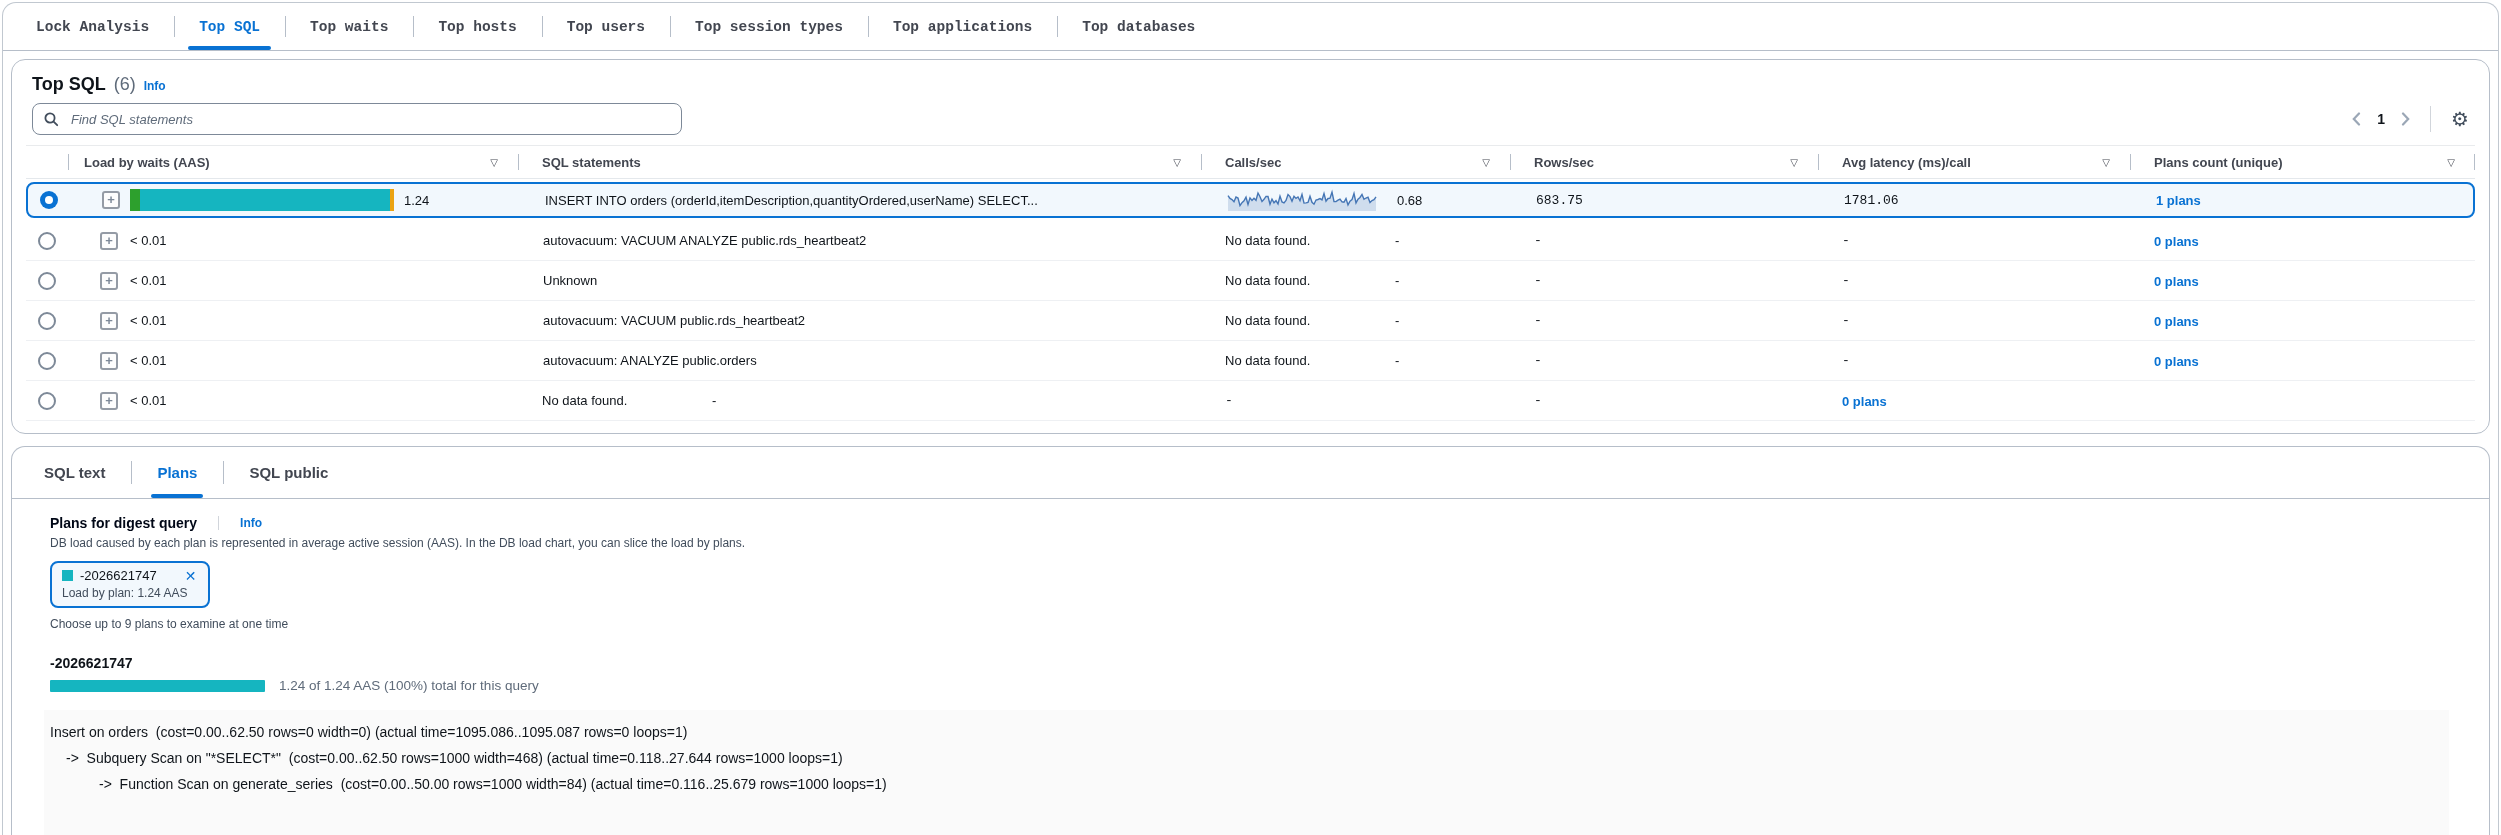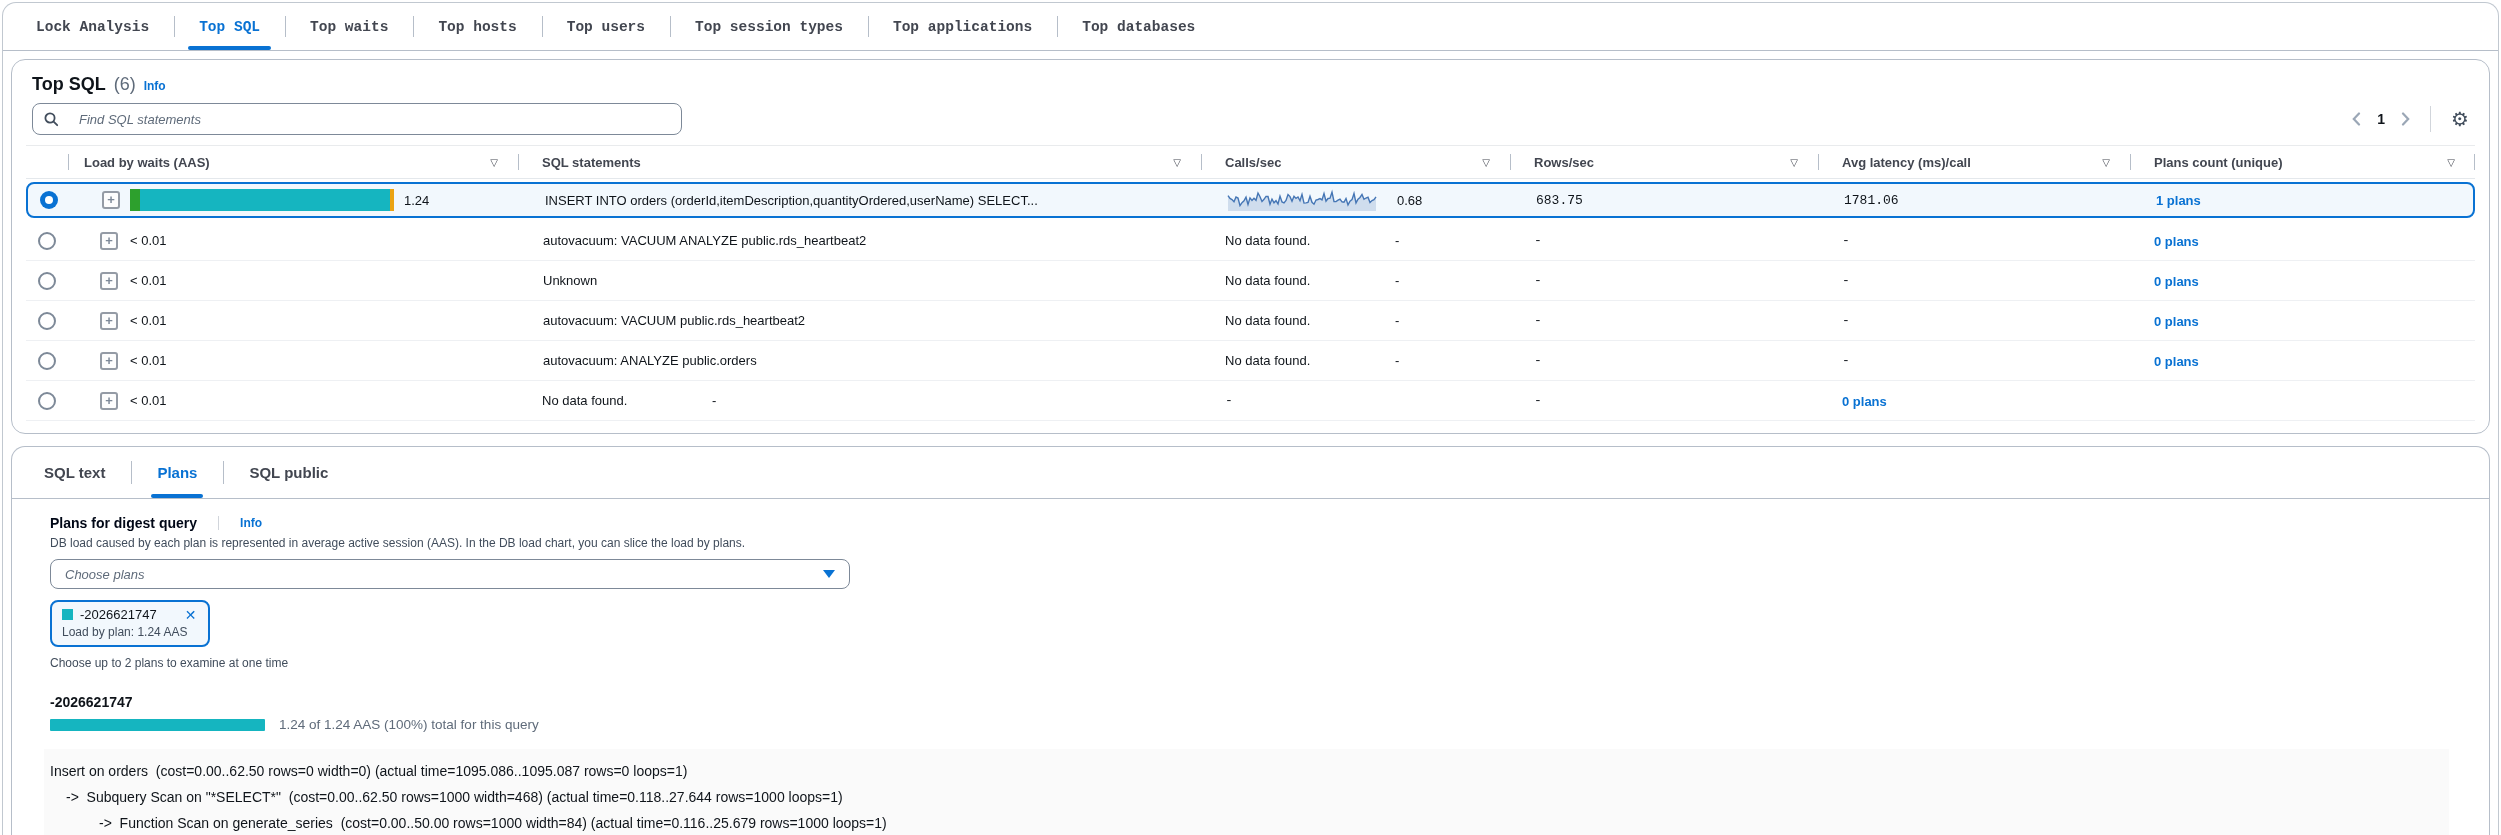--- a/index.html
+++ b/index.html
@@ -21,21 +21,21 @@
 
   .card { background: #fff; border: 1px solid #b6bec9; border-radius: 14px; }
 
   
   .card-topsql { padding-top: 12px; }
   .panel-head { display: flex; align-items: baseline; gap: 8px; padding: 2px 20px 0 20px; }
   .panel-title { font-size: 18px; font-weight: 700; color: #0f141a; }
   .panel-count { font-size: 18px; font-weight: 400; color: #5f6b7a; }
   .info-link { font-size: 12px; font-weight: 700; color: #0972d3; cursor: pointer; }
   .toolbar { display: flex; align-items: center; padding: 8px 20px 10px 20px; }
-  .searchbox { display: flex; align-items: center; gap: 20px; width: 650px; height: 32px;
+  .searchbox { display: flex; align-items: center; gap: 12px; width: 650px; height: 32px;
     border: 1px solid #7d8998; border-radius: 8px; padding: 0 10px; background: #fff; }
   .searchbox input { border: none; outline: none; flex: 1; font-size: 13px; font-style: italic; color: #424650;
     font-family: "Liberation Sans", "DejaVu Sans", sans-serif; background: transparent; }
   .searchbox input::placeholder { color: #5f6b7a; font-style: italic; }
   .toolbar-spacer { flex: 1; }
   .pagination { display: flex; align-items: center; gap: 16px; }
   .page-btn { cursor: pointer; display: flex; align-items: center; }
   .page-num { font-size: 14px; font-weight: 700; color: #0f141a; cursor: pointer; }
   .toolbar-divider { width: 1px; height: 26px; background: #d1d5db; margin: 0 4px; }
   .gear { font-size: 20px; color: #414d5c; cursor: pointer; line-height: 1; }
@@ -337,35 +337,31 @@
       </div>
 
       <div class="dcontent">
         <div class="dtitle-row">
           <span class="dtitle">Plans for digest query</span>
           <span class="dtitle-div"></span>
           <span class="info-link">Info</span>
         </div>
         <div class="ddesc">DB load caused by each plan is represented in average active session (AAS). In the DB load chart, you can slice the load by plans.</div>
 
-        <div class="select">
-          <span class="select-ph">Choose plans</span>
-          <span class="caret-down"></span>
-        </div>
 
         <div class="chip">
           <div class="chip-line1">
             <span class="chip-sq"></span>
             <span class="chip-id">-2026621747</span>
             <span class="chip-x">✕</span>
           </div>
           <div class="chip-line2">Load by plan: 1.24 AAS</div>
         </div>
 
-        <div class="hint">Choose up to 2 plans to examine at one time</div>
+        <div class="hint">Choose up to 9 plans to examine at one time</div>
 
         <div class="plan-id">-2026621747</div>
         <div class="load-row">
           <span class="loadmeter"></span>
           <span class="load-summary">1.24 of 1.24 AAS (100%) total for this query</span>
         </div>
 
         <div class="plan-output">
           <div class="plan-line d0">Insert on orders  (cost=0.00..62.50 rows=0 width=0) (actual time=1095.086..1095.087 rows=0 loops=1)</div>
           <div class="plan-line d1">-&gt;  Subquery Scan on "*SELECT*"  (cost=0.00..62.50 rows=1000 width=468) (actual time=0.118..27.644 rows=1000 loops=1)</div>

